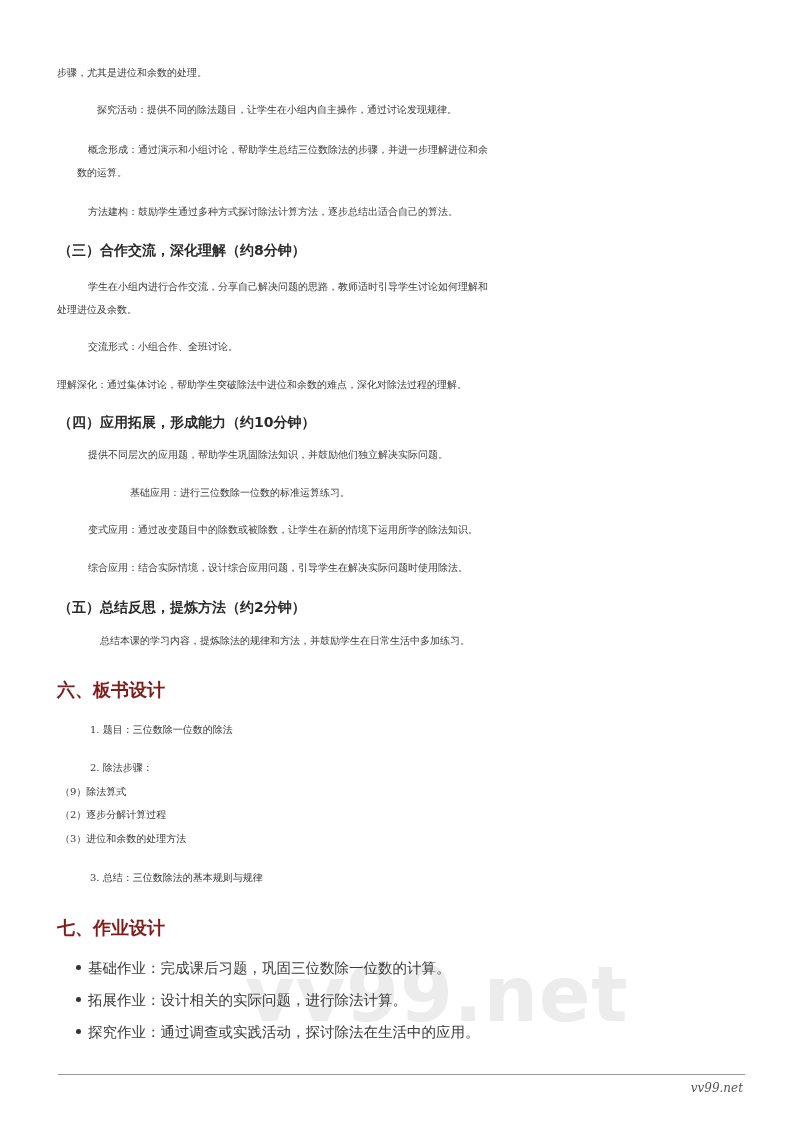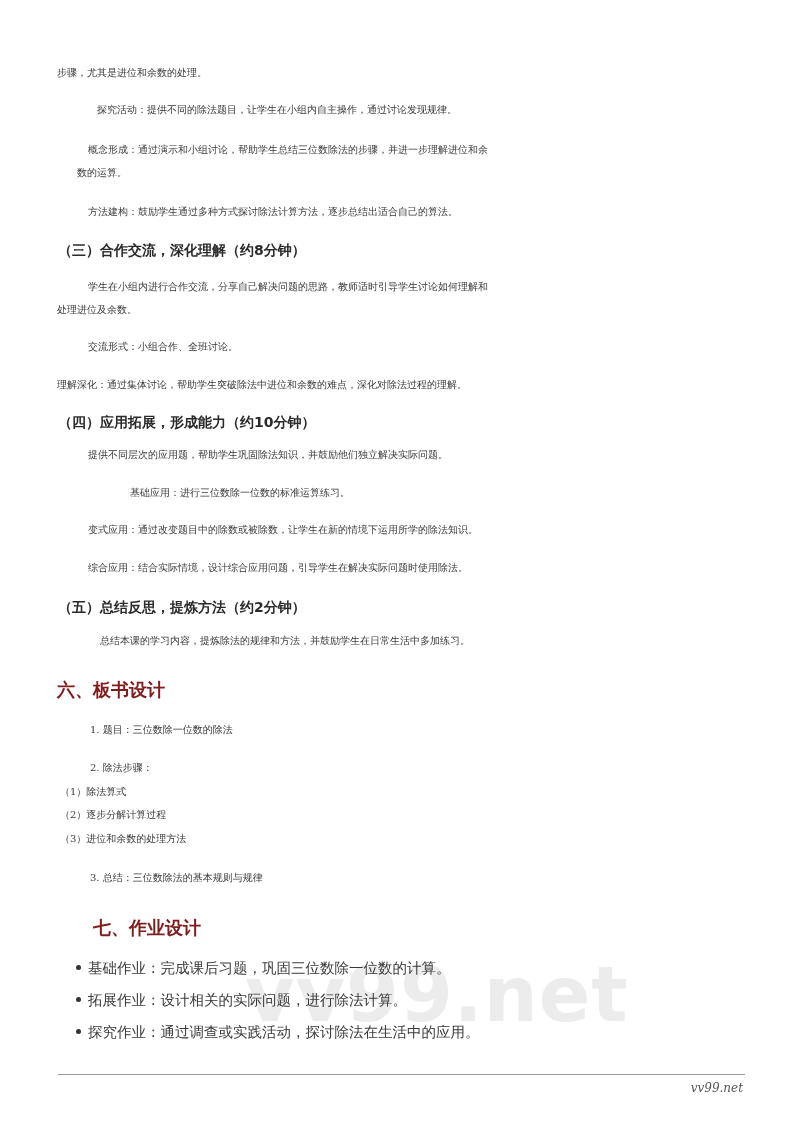--- a/index.html
+++ b/index.html
@@ -115,26 +115,26 @@
   <div class="line" style="left:88px; top:483px;margin-left:42px;">基础应用：进行三位数除一位数的标准运算练习。</div>
   <div class="line" style="left:88px; top:520px;">变式应用：通过改变题目中的除数或被除数，让学生在新的情境下运用所学的除法知识。</div>
   <div class="line" style="left:88px; top:558px;">综合应用：结合实际情境，设计综合应用问题，引导学生在解决实际问题时使用除法。</div>
 
   <div class="sub-heading" style="left:58px; top:597px;">（五）总结反思，提炼方法（约2分钟）</div>
   <div class="line" style="left:88px; top:631px;margin-left:12px;">总结本课的学习内容，提炼除法的规律和方法，并鼓励学生在日常生活中多加练习。</div>
 
   <div class="section-heading" style="left:57px; top:678px;">六、板书设计</div>
   <div class="line" style="left:90px; top:720px;">1.  题目：三位数除一位数的除法</div>
   <div class="line" style="left:90px; top:758px;">2.  除法步骤：</div>
-  <div class="line" style="left:60px; top:782px;">（1）除法算式</div>
+  <div class="line" style="left:60px; top:782px;">（9）除法算式</div>
   <div class="line" style="left:60px; top:805px;">（2）逐步分解计算过程</div>
   <div class="line" style="left:60px; top:829px;">（3）进位和余数的处理方法</div>
   <div class="line" style="left:90px; top:868px;text-align:center;">3.  总结：三位数除法的基本规则与规律</div>
 
-  <div class="section-heading" style="left:57px; top:916px;margin-left:36px;">七、作业设计</div>
+  <div class="section-heading" style="left:57px; top:916px;">七、作业设计</div>
   <div class="bullet" style="left:76px; top:958px;">
     <span class="bullet-dot"></span><span>基础作业：完成课后习题，巩固三位数除一位数的计算。</span>
   </div>
   <div class="bullet" style="left:76px; top:990px;">
     <span class="bullet-dot"></span><span>拓展作业：设计相关的实际问题，进行除法计算。</span>
   </div>
   <div class="bullet" style="left:76px; top:1022px;">
     <span class="bullet-dot"></span><span>探究作业：通过调查或实践活动，探讨除法在生活中的应用。</span>
   </div>
 

